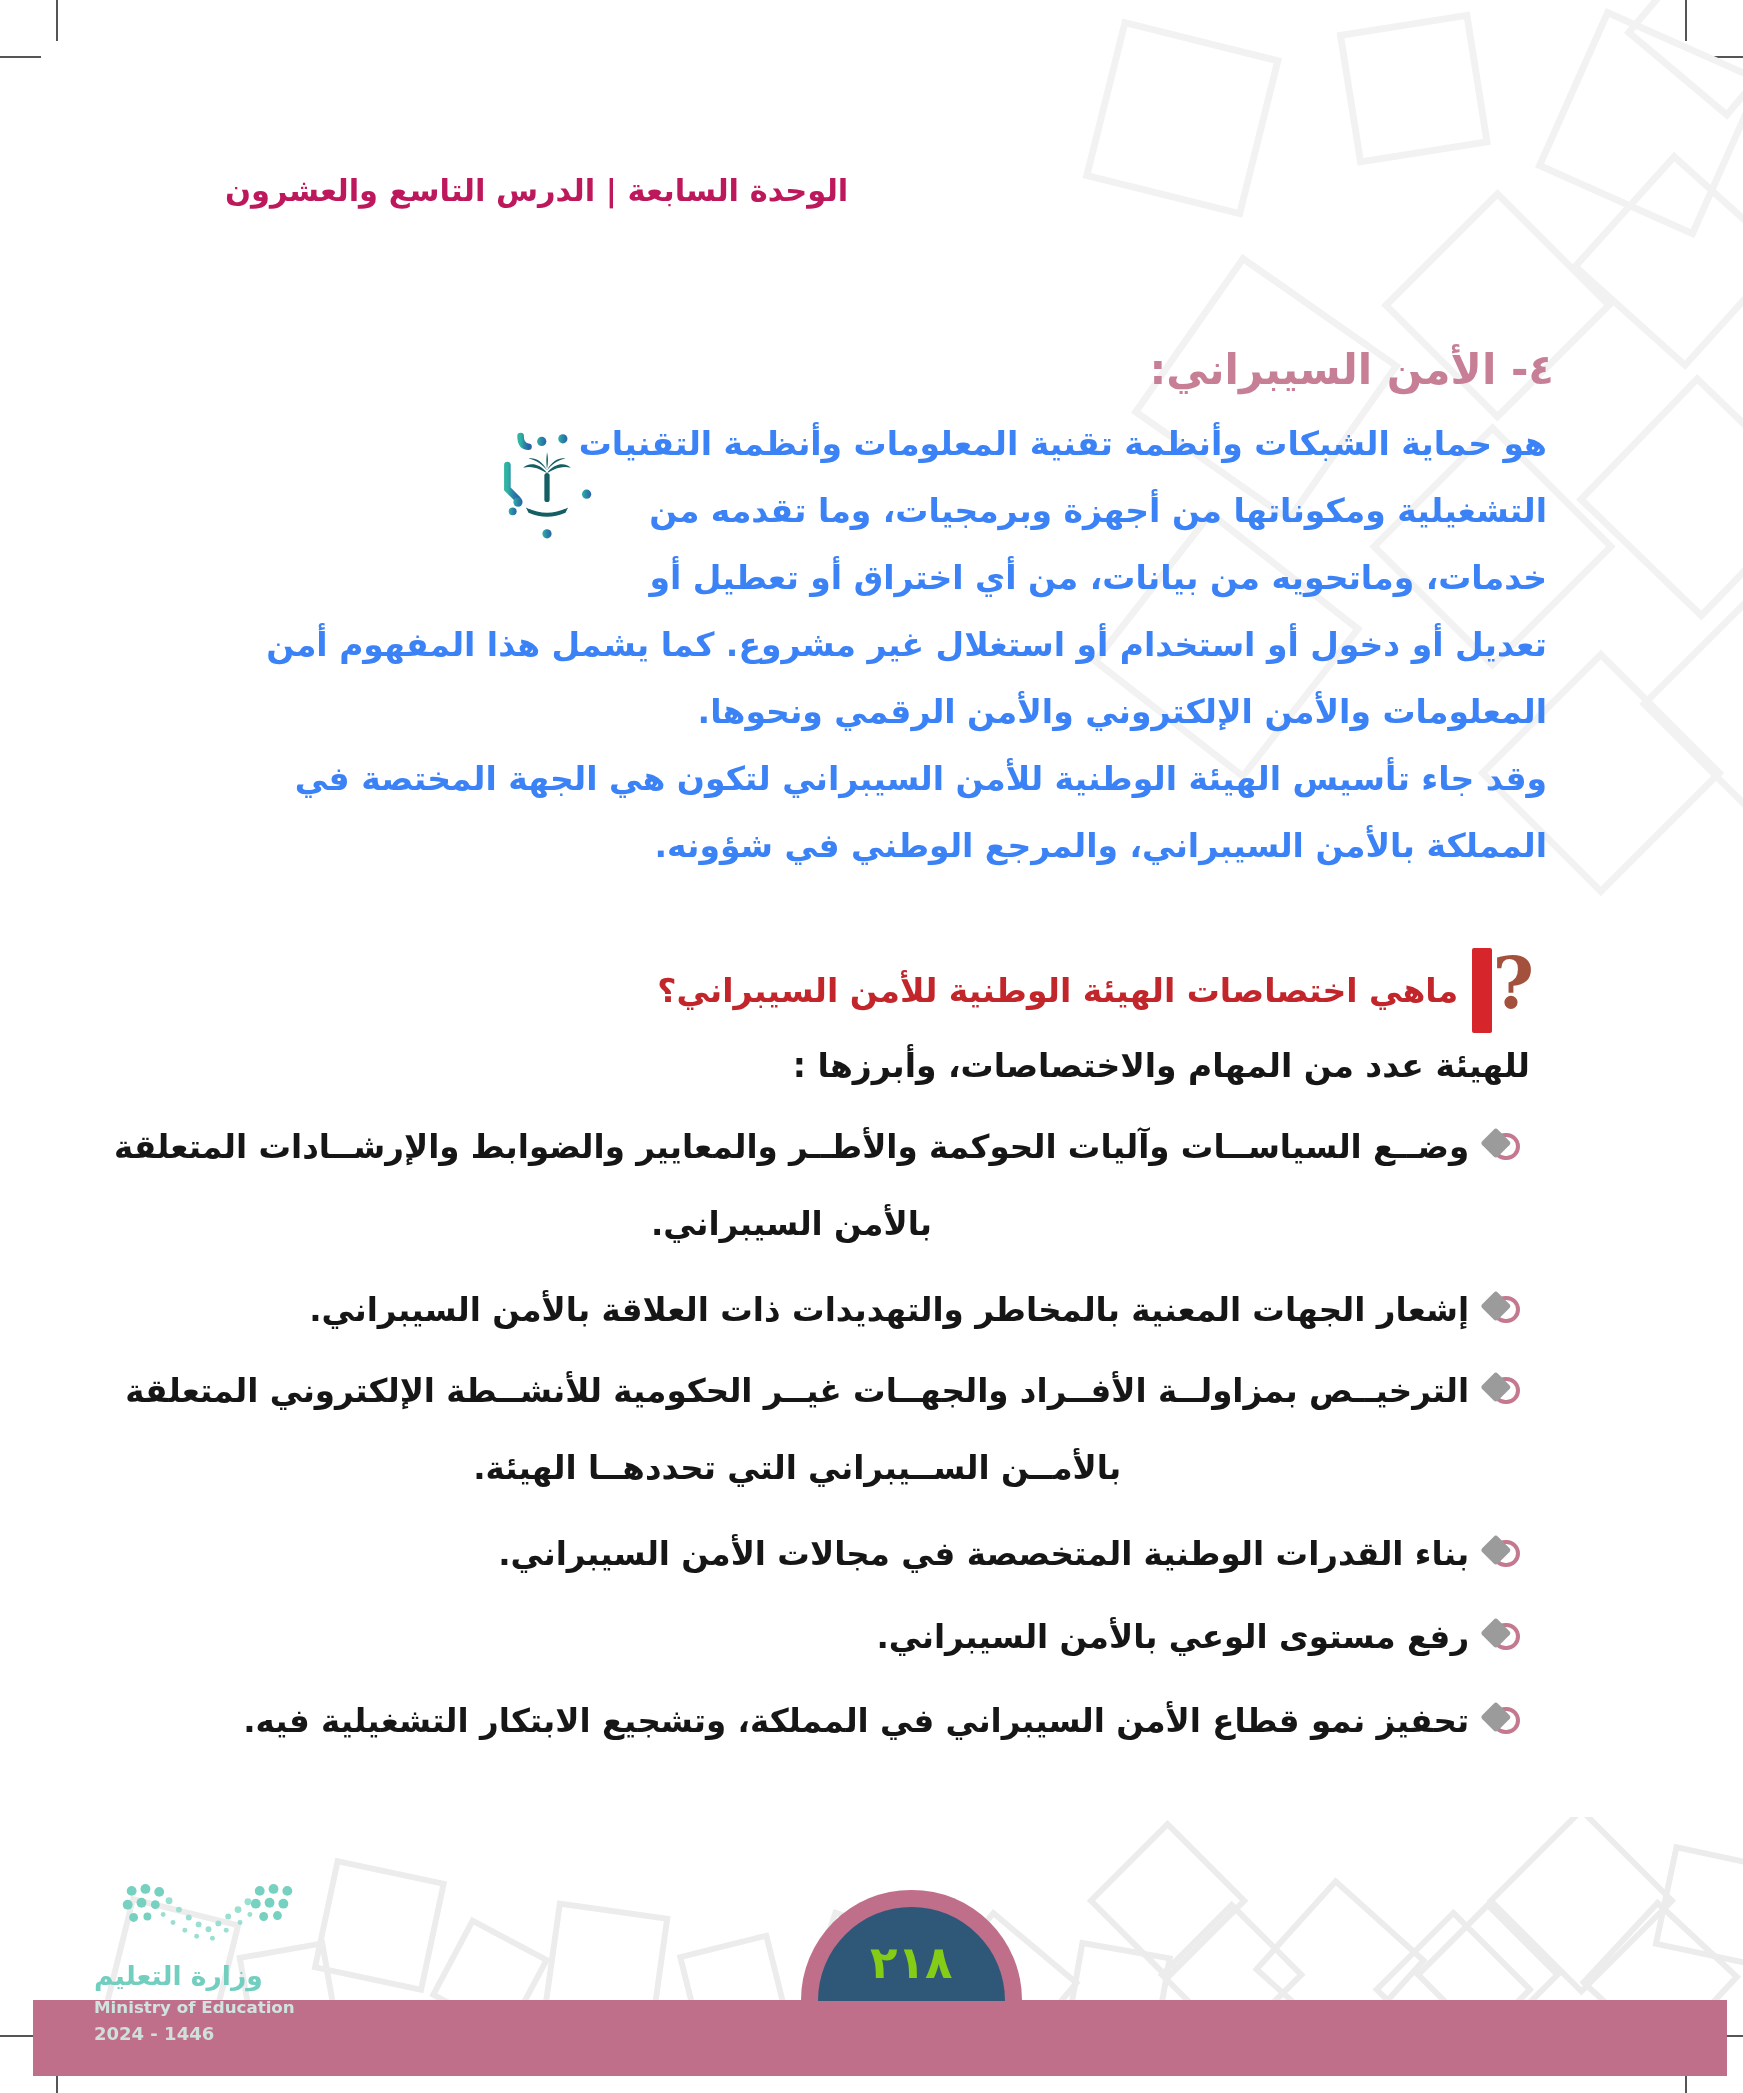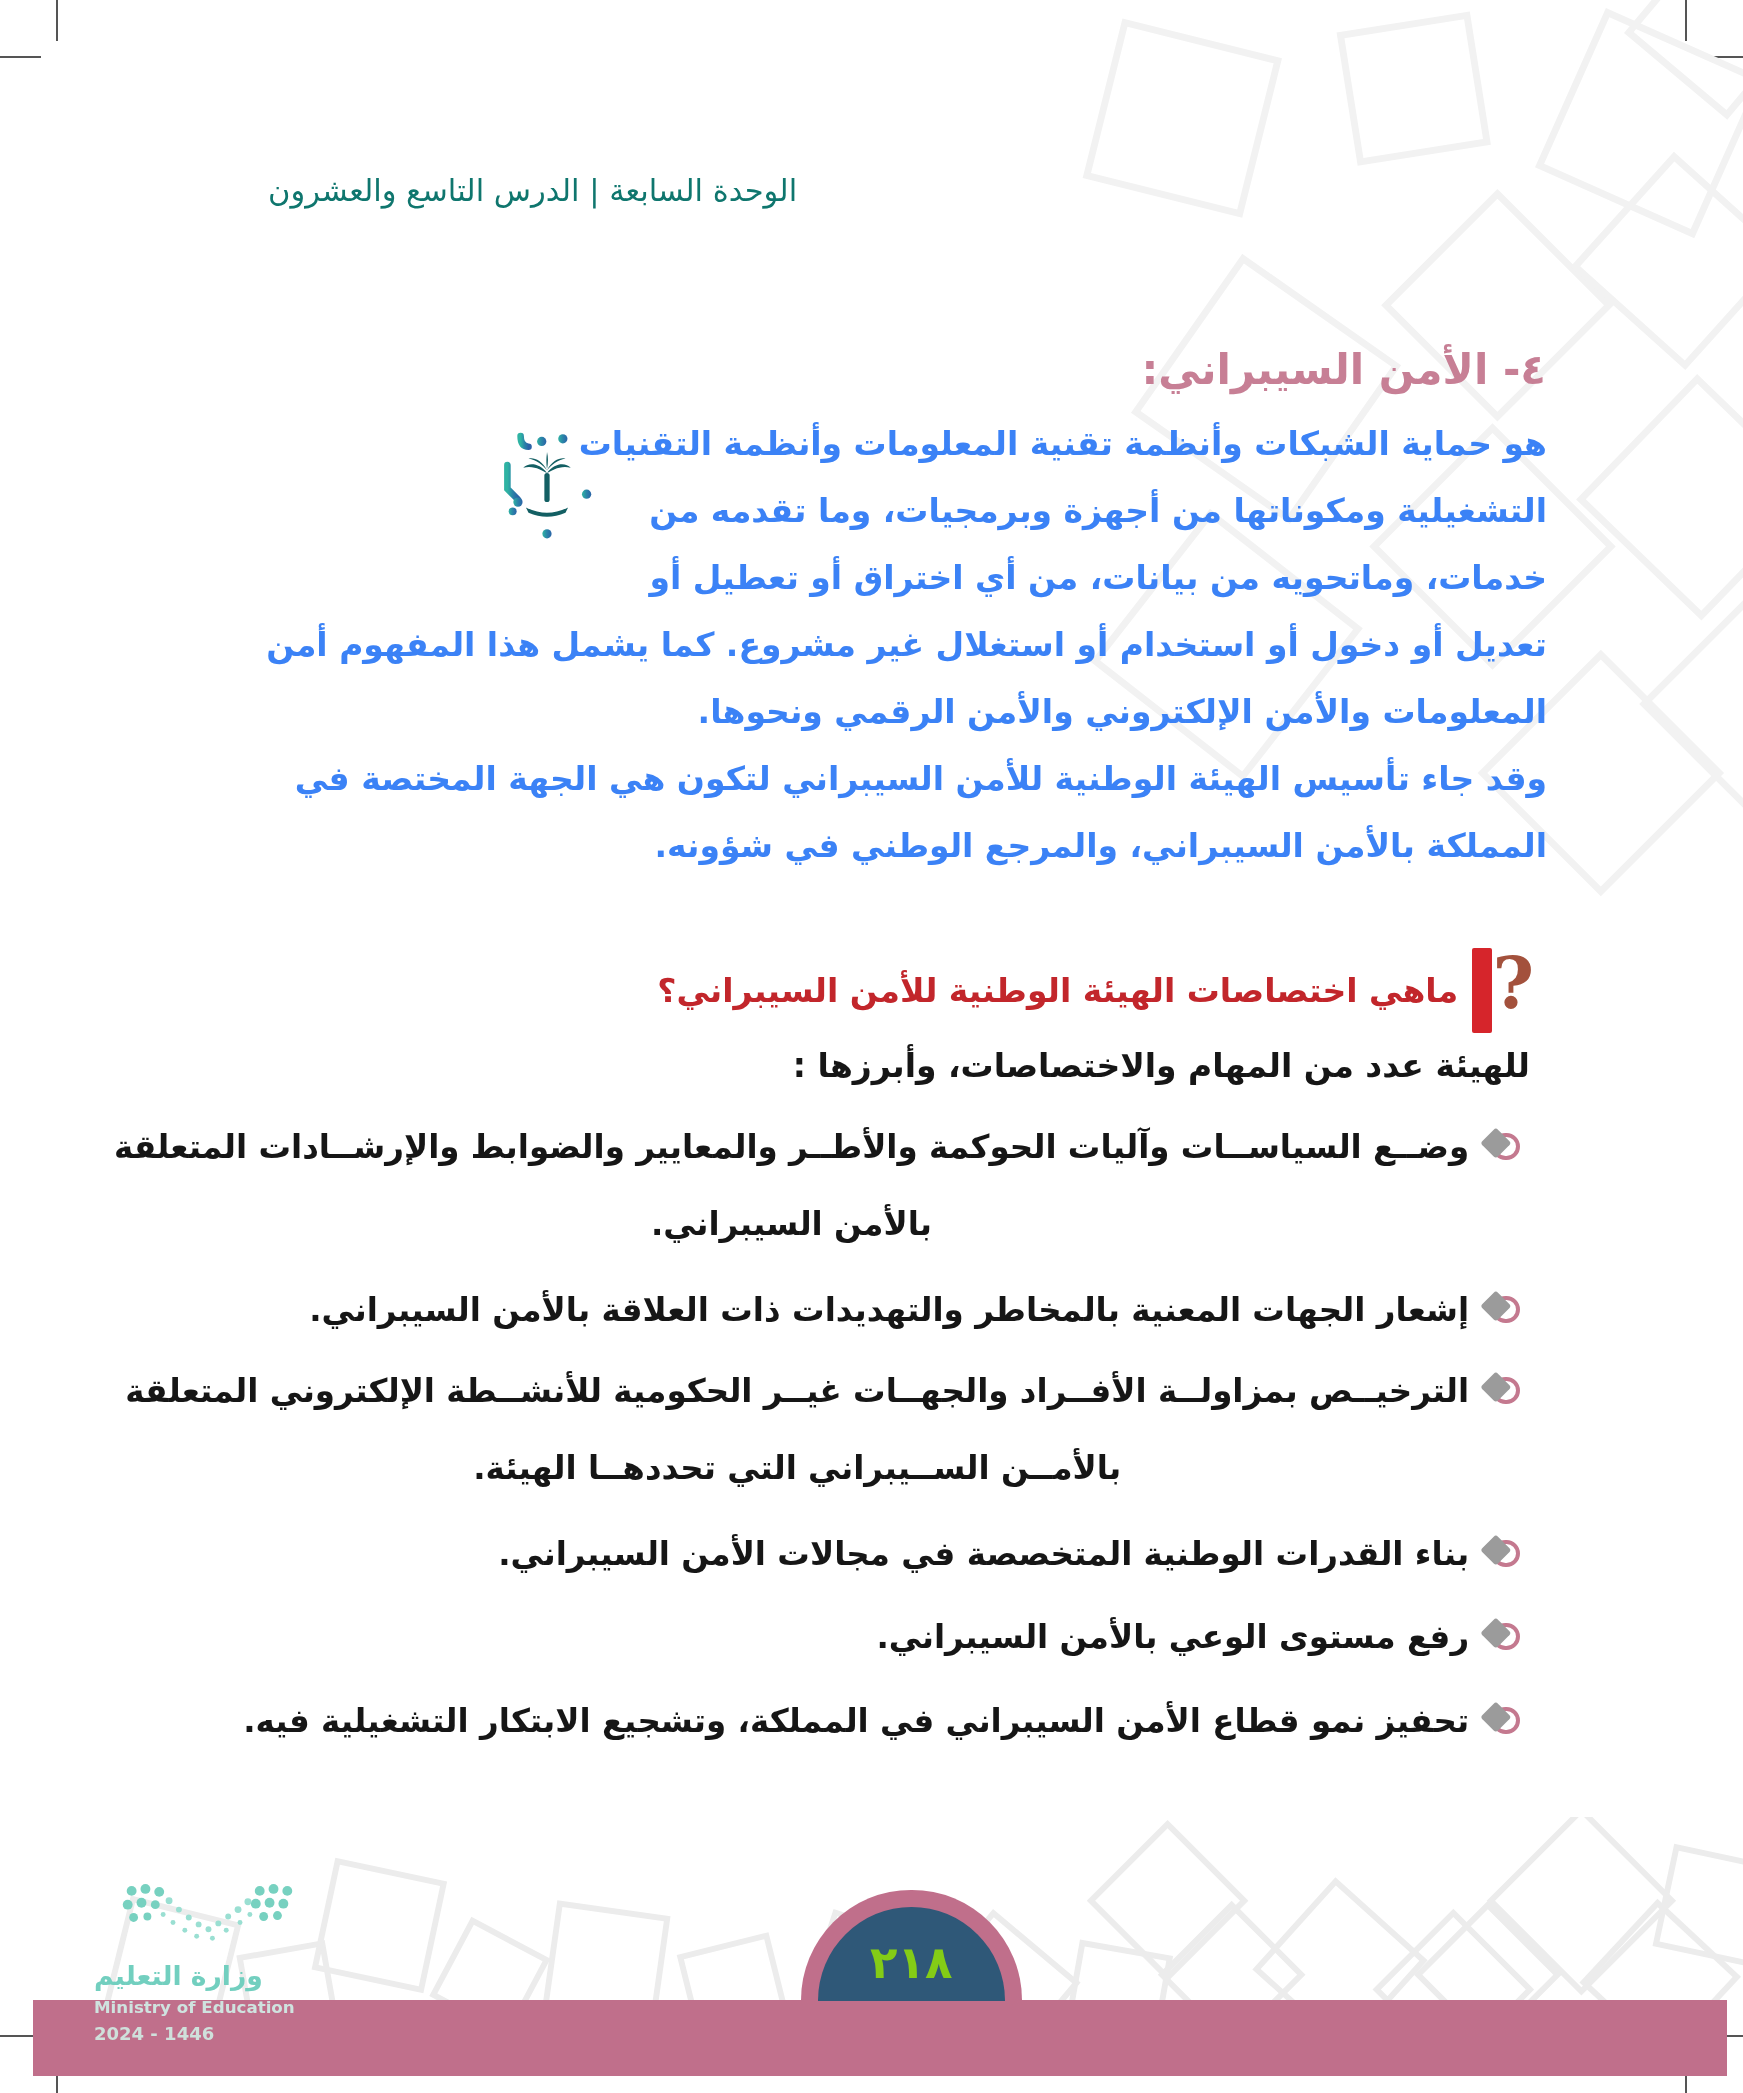--- a/index.html
+++ b/index.html
@@ -6,23 +6,23 @@
   .page{position:relative;width:1744px;height:2093px;background:#ffffff;overflow:hidden;
         font-family:"DejaVu Sans",sans-serif;}
   
   .mark{position:absolute;background:#555;}
   .mv{width:2px;height:41px;}
   .mh{height:2px;width:41px;}
   
   .decor{position:absolute;z-index:0;}
   
   .lesson-header{position:absolute;top:173px;left:225px;direction:rtl;
-    color:#0f766e;font-size:30.5px;font-weight:400;white-space:nowrap;z-index:2;margin-left:43px;}
-  
-  .sec-title{position:absolute;top:345px;right:198px;direction:rtl;
+    color:#be185d;font-size:30.5px;font-weight:700;white-space:nowrap;z-index:2;}
+  
+  .sec-title{position:absolute;top:345px;right:190px;direction:rtl;
     color:#c77f95;font-size:42px;font-weight:700;white-space:nowrap;z-index:2;}
   
   .paragraph{position:absolute;top:410px;right:197px;left:231px;direction:rtl;
     color:#3b82f6;font-size:33px;font-weight:700;line-height:67px;text-align:right;z-index:2;}
   .paragraph .pline{white-space:nowrap;}
   .nca-logo{position:absolute;left:481px;top:412px;width:132px;height:138px;z-index:2;}
   
   .q-row{position:absolute;top:948px;right:209px;left:231px;z-index:2;direction:ltr;
     display:flex;justify-content:flex-end;align-items:center;gap:13.8px;}
   .q-text{color:#c2262b;font-size:33px;font-weight:700;direction:rtl;white-space:nowrap;}

